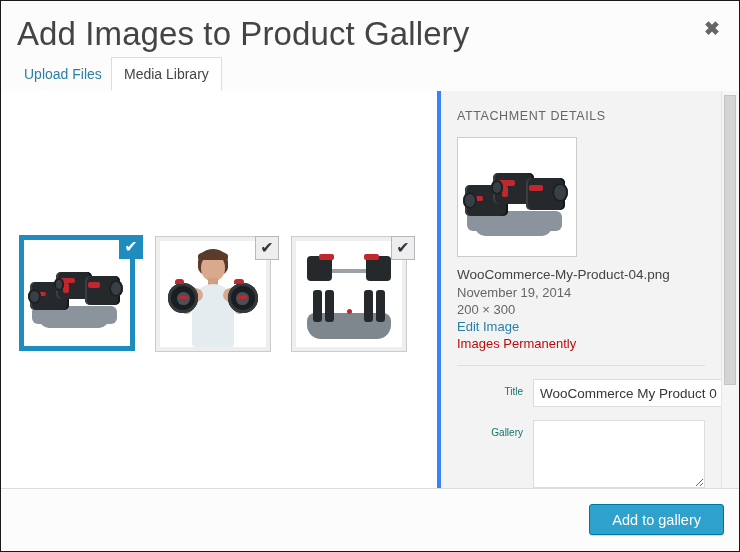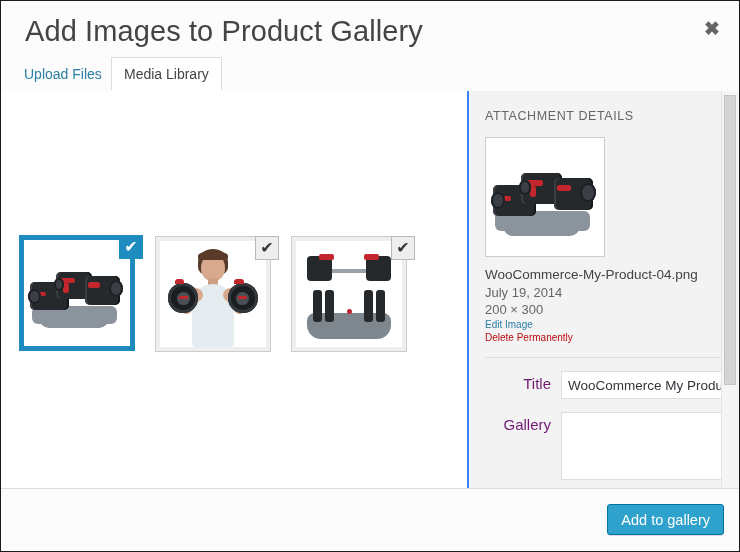--- a/index.html
+++ b/index.html
@@ -24,23 +24,23 @@
 
   
   .modal-header {
     position: absolute;
     left: 0; top: 0; right: 0;
     height: 56px;
     background: #fcfcfc;
   }
   .modal-title {
     position: absolute;
-    left: 24px;
+    left: 16px;
     top: 14px;
-    font-size: 29px;
+    font-size: 33px;
     font-weight: normal;
     color: #444444;
     letter-spacing: 0.1px;
     white-space: nowrap;
   }
   .close-button {
     position: absolute;
     right: 9px;
     top: 9px;
     width: 36px;
@@ -246,24 +246,24 @@
     border-radius: 8px 8px 14px 14px;
   }
   .rack-slot { position: absolute; background: #26292c; border-radius: 3px; }
 
   
   .sidebar {
     position: absolute;
     right: 0;
     top: 0;
     bottom: 0;
-    width: 272px;
+    width: 302px;
     box-sizing: border-box;
     background: #f3f3f3;
-    border-left: 2px solid #3b82f6;
+    border-left: 4px solid #3b82f6;
     overflow: hidden;
   }
   .sidebar-inner {
     position: absolute;
     left: 0; top: 0;
     width: 280px;
     bottom: 0;
     padding: 18px 16px 0 16px;
     box-sizing: border-box;
   }
@@ -290,21 +290,21 @@
     color: #444444;
     margin-bottom: 3px;
     font-weight: normal;
   }
   .detail-line {
     font-size: 13px;
     color: #666666;
     margin-bottom: 2px;
   }
   .detail-link {
-    font-size: 10px;
+    font-size: 13px;
     color: #2b7fa6;
     text-decoration: none;
     display: block;
     margin-bottom: 2px;
     cursor: pointer;
   }
   .detail-link.danger { color: #bc0b0b; }
 
   .divider {
     height: 1px;
@@ -314,22 +314,22 @@
 
   .field-row {
     display: flex;
     align-items: flex-start;
     margin-top: 13px;
   }
   .field-label {
     width: 76px;
     text-align: right;
     padding-right: 10px;
-    font-size: 15px;
-    color: #701a75;
+    font-size: 10px;
+    color: #0f766e;
     line-height: 26px;
     flex: none;
     box-sizing: border-box;
   }
   .field-input {
     flex: 1;
     box-sizing: border-box;
     height: 28px;
     border: 1px solid #dddddd;
     background: #ffffff;
@@ -382,21 +382,21 @@
     bottom: 0;
     height: 62px;
     background: #fcfcfc;
     border-top: 1px solid #dddddd;
   }
   .primary-button {
     position: absolute;
     right: 15px;
     top: 15px;
     height: 31px;
-    padding: 0 13px;
+    padding: 0 22px;
     background: #2ea2cc;
     border: 1px solid #0074a2;
     border-radius: 3px;
     color: #ffffff;
     font-size: 14.5px;
     cursor: pointer;
     font-family: "Liberation Sans", sans-serif;
     box-shadow: 0 1px 0 rgba(0,0,0,0.12);
   }
 </style>
@@ -513,24 +513,24 @@
             <div class="db-red" style="left:60%;top:40%;width:12%;height:5%;"></div>
             <div class="db-red" style="left:10%;top:49%;width:11%;height:4%;"></div>
             <div class="db-cap" style="left:4%;top:46%;width:12%;height:14%;"></div>
             <div class="db-cap" style="left:80%;top:38%;width:13%;height:16%;"></div>
             <div class="db-cap" style="left:28%;top:36%;width:10%;height:12%;"></div>
           </div>
         </div>
 
         <div class="details-list">
           <div class="detail-filename">WooCommerce-My-Product-04.png</div>
-          <div class="detail-line">July 19, 2014</div>
+          <div class="detail-line">November 19, 2014</div>
           <div class="detail-line">200 × 300</div>
           <a class="detail-link">Edit Image</a>
-          <a class="detail-link danger">Delete Permanently</a>
+          <a class="detail-link danger">Images Permanently</a>
         </div>
 
         <div class="divider"></div>
 
         <div class="field-row">
           <div class="field-label">Title</div>
           <input class="field-input" type="text" value="WooCommerce My Product 01" style="">
         </div>
 
         <div class="field-row">

